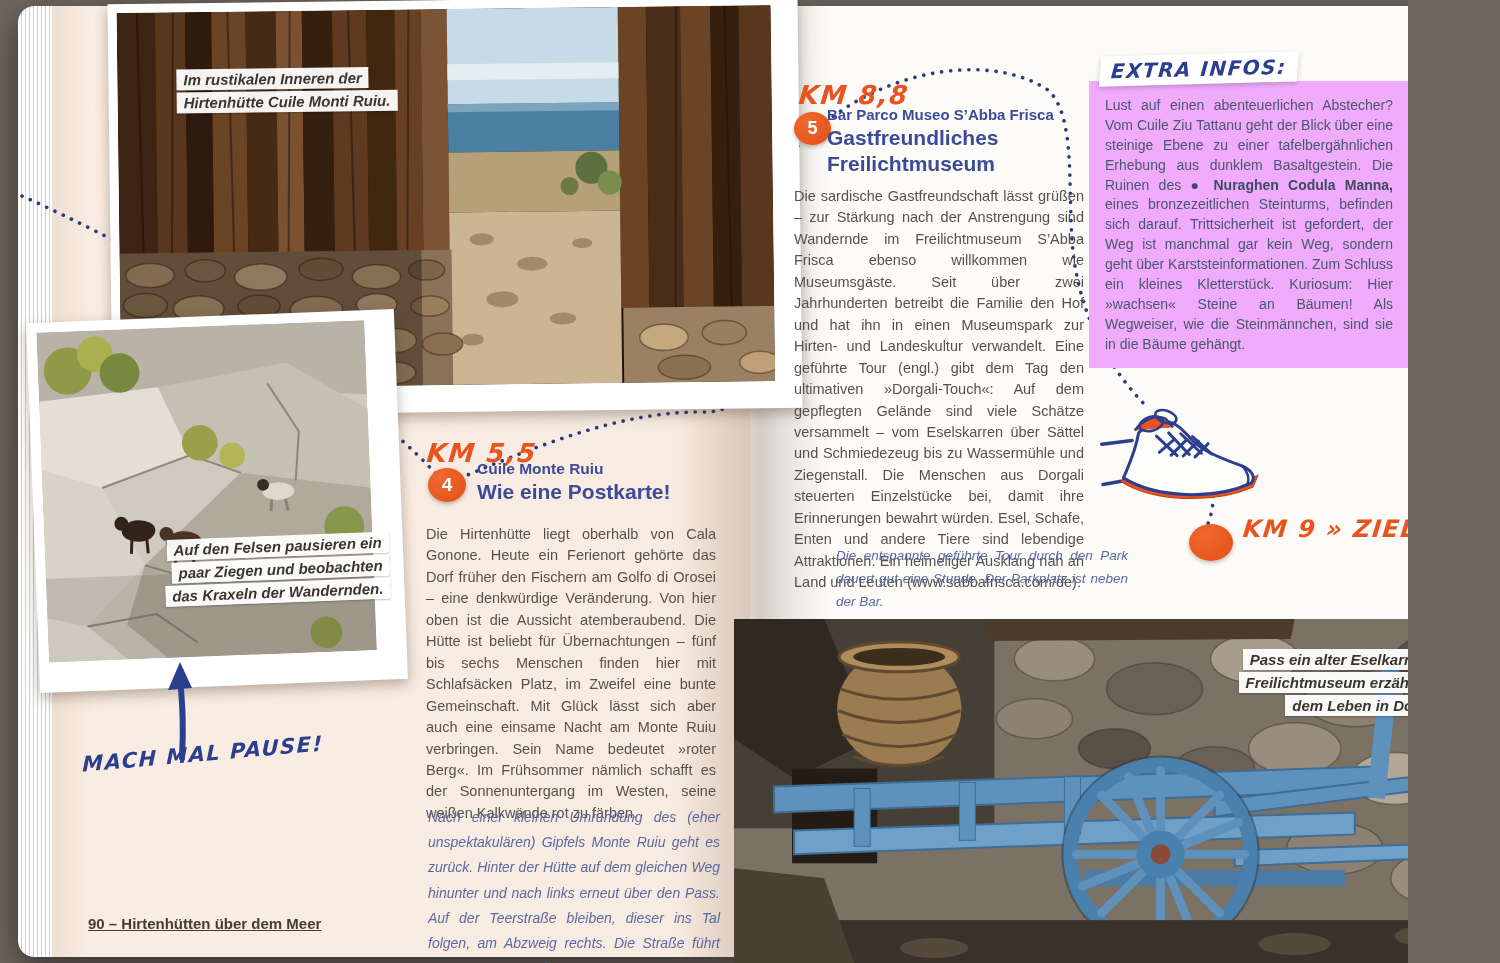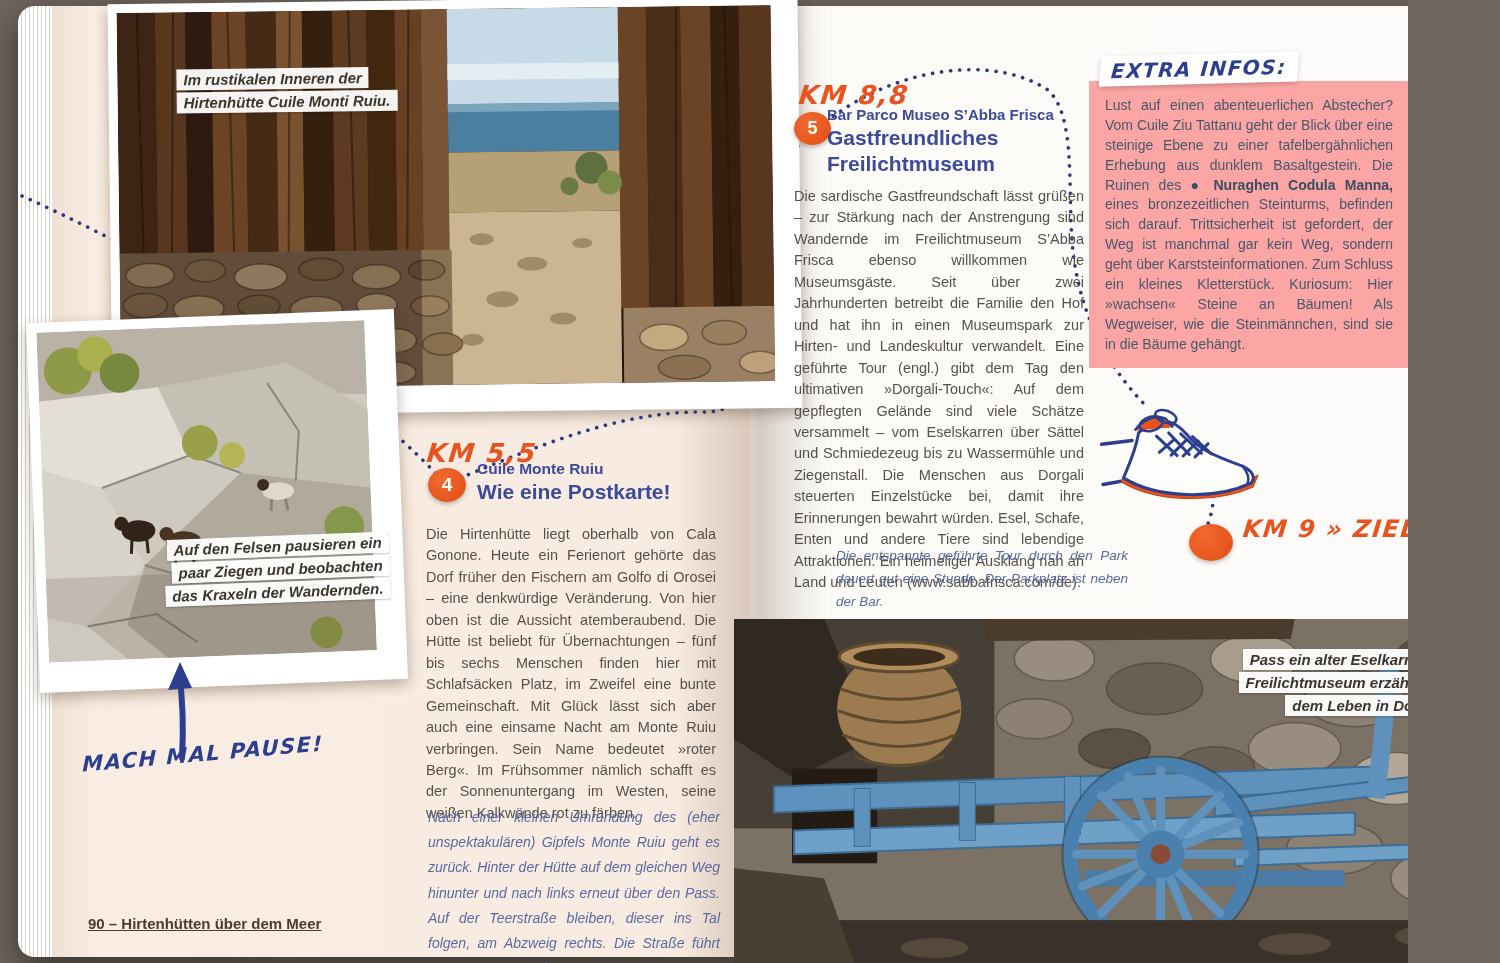--- a/index.html
+++ b/index.html
@@ -39,21 +39,21 @@
         color:#fff;font-weight:bold;display:flex;align-items:center;justify-content:center;
         box-shadow:0 2px 4px rgba(0,0,0,.25);z-index:4;}
   .subhead{color:#3c4b99;font-weight:bold;font-size:15.5px;z-index:4;white-space:nowrap;}
   .title{color:#3c4b99;font-weight:bold;font-size:21px;z-index:4;white-space:pre-line;line-height:1.25;}
   .body-col{font-size:14.5px;line-height:1.48;text-align:justify;color:#57514b;z-index:4;}
   .note{font-style:italic;font-size:14px;line-height:1.8;color:#5a69a0;text-align:justify;z-index:4;}
   .footer{font-weight:bold;font-size:15px;color:#453c34;z-index:4;}
   .pause{color:#2c3e8e;font-size:21px;z-index:4;}
   .extra-label{background:#fff;padding:3px 11px;color:#2c3e8e;font-size:20px;z-index:5;
         box-shadow:0 2px 5px rgba(0,0,0,.2);transform:rotate(-1.5deg) skewX(-6deg);}
-  .extra-box{background:#fca5a5;padding:15px 17px 14px 16px;z-index:4;
+  .extra-box{background:#f0abfc;padding:15px 17px 14px 16px;z-index:4;
         font-size:14px;line-height:1.42;text-align:justify;color:#47586b;}
   .extra-box b{color:#3b4c60;}
   .boot{z-index:4;}
 </style>
 </head>
 <body>
 
 <div class="stage">
 
   <div class="abs book">

